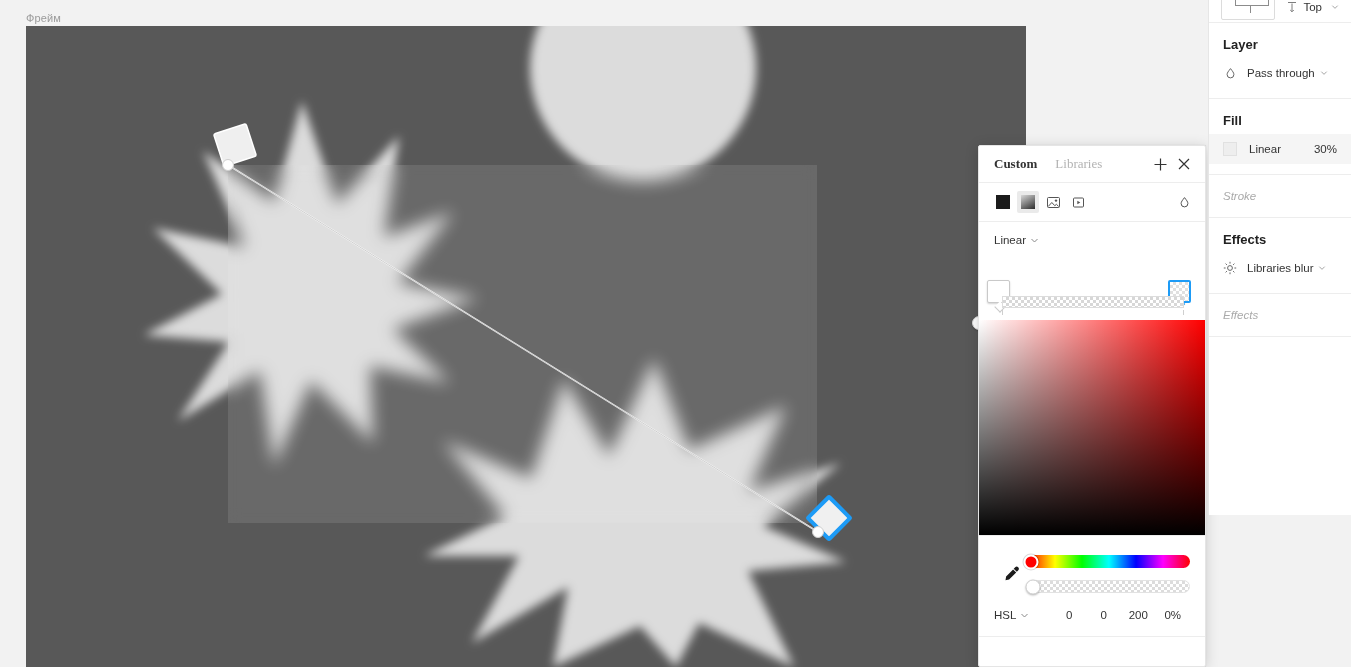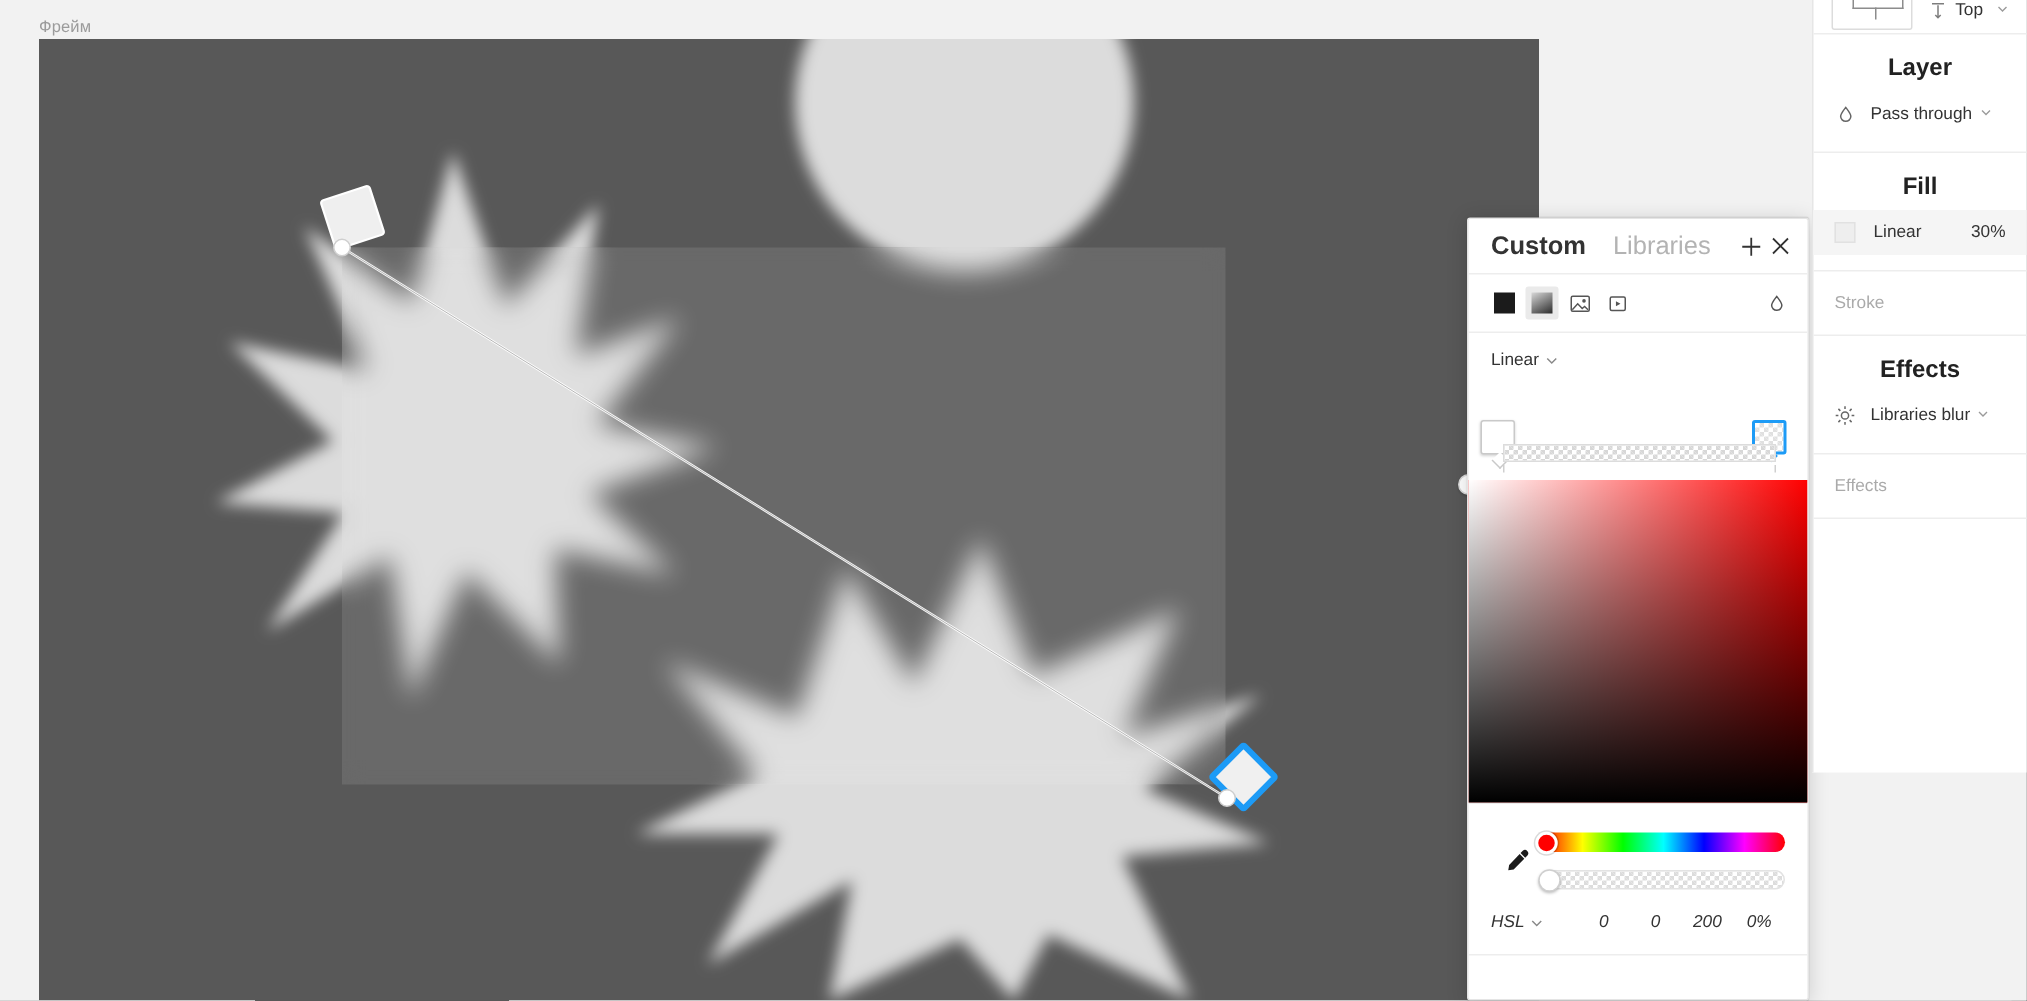--- a/index.html
+++ b/index.html
@@ -61,21 +61,21 @@
     position: absolute; left: 972px; top: 316px;
     width: 14px; height: 14px; border-radius: 50%;
     background: #fff; border: 1px solid #d9d9d9;
     box-shadow: 0 1px 2px rgba(0,0,0,.2);
   }
   .pk-header {
     height: 37px; display: flex; align-items: center;
     padding: 0 9px 0 15px; border-bottom: 1px solid #ededed;
     flex: none;
   }
-  .pk-tab { font-size: 17px; color: #b3b3b3; margin-right: 18px; cursor: default; }
+  .pk-tab { font-size: 13px; color: #b3b3b3; margin-right: 18px; cursor: default; font-family: Liberation Serif, serif; }
   .pk-tab.active { color: #333; font-weight: bold; }
   .pk-header .spacer { flex: 1; }
   .pk-iconbtn {
     width: 24px; height: 24px; display: flex; align-items: center; justify-content: center;
     color: #333;
   }
   .pk-types {
     height: 39px; display: flex; align-items: center;
     padding: 0 9px 0 13px; border-bottom: 1px solid #ededed;
     flex: none;
@@ -161,21 +161,21 @@
     background-size: 6px 6px; background-position: 0 0, 3px 3px;
   }
   .knob {
     position: absolute; top: 50%; transform: translate(-50%,-50%);
     width: 15px; height: 15px; border-radius: 50%;
     background: #fff; border: 1px solid #cfcfcf;
     box-shadow: 0 1px 2px rgba(0,0,0,.25);
   }
   .knob.hue { left: 3px; background: #ff0000; border: 2px solid #fff; box-shadow: 0 0 0 1px rgba(0,0,0,.15); }
 
-  .values-row { display: flex; align-items: center; height: 34px; padding-bottom: 8px; font-style: italic; }
+  .values-row { display: flex; align-items: center; height: 34px; padding-bottom: 8px; }
   .vr-mode { display: flex; align-items: center; width: 58px; }
   .vr-mode .t { font-size: 11.5px; color: #333; margin-right: 4px; }
   .vr-field { flex: 1; text-align: center; font-size: 11.5px; color: #333; }
   .pk-footer { flex: 1; border-top: 1px solid #ededed; }
 
   
   #sidebar {
     position: absolute; right: 0; top: 0;
     width: 143px; height: 515px;
     background: #fff;
@@ -184,23 +184,23 @@
   }
   .sb-topstrip {
     height: 22px; display: flex; align-items: center;
     padding: 0 12px; gap: 10px; overflow: hidden;
   }
   .align-box { width: 58px; height: 26px; border: 1px solid #dcdcdc; border-radius: 2px; position: relative; margin-top:-9px;}
   .align-box:before { content:''; position:absolute; left:13px; top:-1px; width:32px; height:11px; border:1px solid #8c8c8c; border-top:none;}
   .align-box:after  { content:''; position:absolute; left:28px; top:10px; width:1px; height:8px; background:#8c8c8c;}
   .valign { display: flex; align-items: center; gap: 4px; margin-top:-9px; }
   .sb-sep { height: 1px; background: #ededed; }
-  .sb-sec-title { padding: 14px 14px 6px 14px; font-weight: bold; font-size: 16px; color: #222; text-align: center; }
+  .sb-sec-title { padding: 14px 14px 6px 14px; font-weight: bold; font-size: 13px; color: #222; }
   .sb-row { display: flex; align-items: center; height: 30px; padding: 0 14px; }
-  .sb-row.muted { color: #aaa; height: 42px; }
+  .sb-row.muted { color: #aaa; height: 42px; font-style: italic; }
   .sb-row .txt { margin-left: 10px; text-align: right; }
   .sb-row.fill-row { background: #f5f5f5; height: 30px; }
   .fill-chip { width: 14px; height: 14px; background: #eeeeee; border: 1px solid #e1e1e1; }
   .fill-name { margin-left: 12px; flex: 1; }
   .fill-op { color: #333; }
   .sb-block { padding-bottom: 10px; }
   .ico { width: 14px; height: 14px; display: inline-flex; align-items: center; justify-content: center; color: #555; flex: none;}
   .chev { margin-left: 5px; color: #8a8a8a; }
 </style>
 </head>

